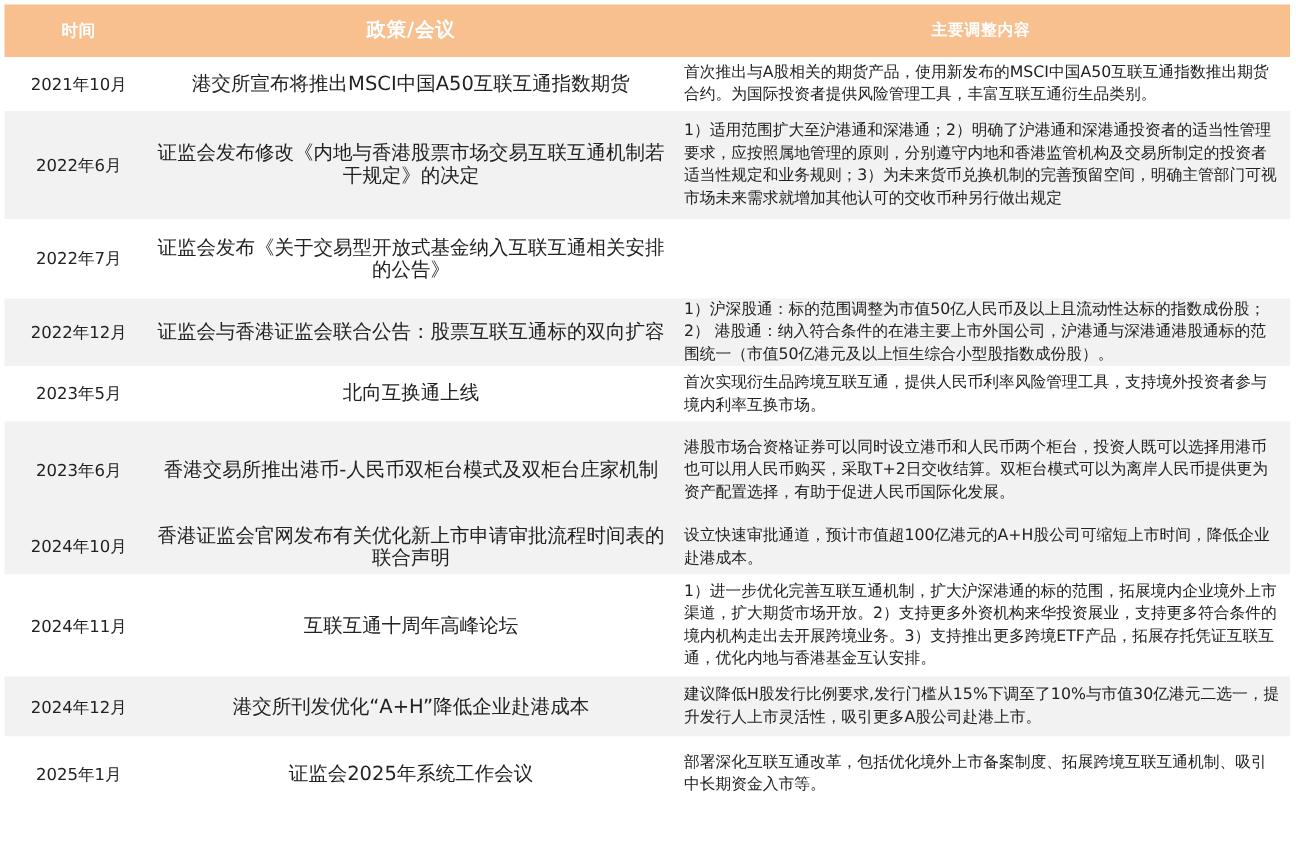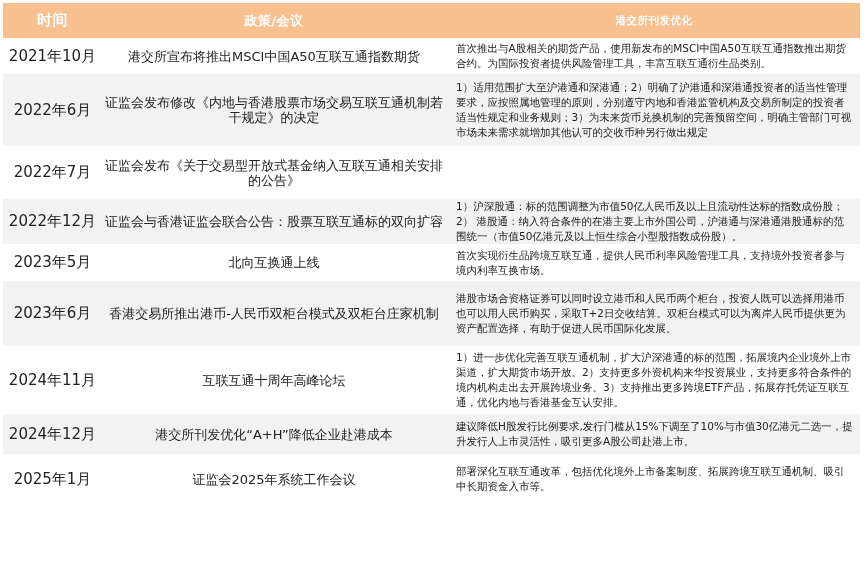--- a/index.html
+++ b/index.html
@@ -1,41 +1,41 @@
 <!DOCTYPE html>
 <html><head>
 <meta charset="utf-8">
 <style>
   html, body { margin: 0; padding: 0; background: #ffffff; }
   body { width: 864px; height: 569px; overflow: hidden; font-family: "DejaVu Sans", "Liberation Sans", sans-serif; color: #222; }
   .table { position: absolute; left: 3px; top: 3px; width: 857px; }
   .row { display: flex; width: 100%; box-sizing: border-box; }
   .header { background: #f8bf8f; height: 35px; color: #ffffff; font-size: 11px; font-weight: bold; }
   .cell { display: flex; align-items: center; box-sizing: border-box; }
-  .c-date { width: 97px; justify-content: center; font-size: 15px; padding-left: 2px; }
+  .c-date { width: 97px; justify-content: center; font-size: 11px; padding-left: 2px; }
   .c-policy { width: 348px; justify-content: center; text-align: center; font-size: 13px; line-height: 15px; padding: 0 4px; }
   .c-content { width: 412px; padding: 0 6px 0 8px; font-size: 10.5px; line-height: 15px; text-align: left; }
   .header .c-content { justify-content: center; padding: 0; }
   .gray { background: #f2f2f2; }
   .white { background: #ffffff; }
   .hdr-text { letter-spacing: 0.5px; }
 </style>
 </head>
 <body>
 
 <div class="table">
   <div class="row header">
     <div class="cell c-date">
         <span class="hdr-text">时间</span>
       </div>
     <div class="cell c-policy">
         <span class="hdr-text">政策/会议</span>
       </div>
     <div class="cell c-content">
-        <span class="hdr-text">港交所刊发优化</span>
+        <span class="hdr-text">主要调整内容</span>
       </div>
   </div>
 
   <div class="row white" style="height:36px">
     <div class="cell c-date">2021年10月</div>
     <div class="cell c-policy">港交所宣布将推出MSCI中国A50互联互通指数期货</div>
     <div class="cell c-content">首次推出与A股相关的期货产品，使用新发布的MSCI中国A50互联互通指数推出期货合约。为国际投资者提供风险管理工具，丰富互联互通衍生品类别。</div>
   </div>
 
   <div class="row gray" style="height:72px">
@@ -61,20 +61,25 @@
     <div class="cell c-content">首次实现衍生品跨境互联互通，提供人民币利率风险管理工具，支持境外投资者参与境内利率互换市场。</div>
   </div>
 
   <div class="row gray" style="height:65px">
     <div class="cell c-date">2023年6月</div>
     <div class="cell c-policy">香港交易所推出港币-人民币双柜台模式及双柜台庄家机制</div>
     <div class="cell c-content">港股市场合资格证券可以同时设立港币和人民币两个柜台，投资人既可以选择用港币也可以用人民币购买，采取T+2日交收结算。双柜台模式可以为离岸人民币提供更为资产配置选择，有助于促进人民币国际化发展。</div>
   </div>
 
 
+  <div class="row gray" style="height:37px">
+    <div class="cell c-date">2024年10月</div>
+    <div class="cell c-policy">香港证监会官网发布有关优化新上市申请审批流程时间表的联合声明</div>
+    <div class="cell c-content">设立快速审批通道，预计市值超100亿港元的A+H股公司可缩短上市时间，降低企业赴港成本。</div>
+  </div>
 
   <div class="row white" style="height:68px">
     <div class="cell c-date">2024年11月</div>
     <div class="cell c-policy">互联互通十周年高峰论坛</div>
     <div class="cell c-content">1）进一步优化完善互联互通机制，扩大沪深港通的标的范围，拓展境内企业境外上市渠道，扩大期货市场开放。2）支持更多外资机构来华投资展业，支持更多符合条件的境内机构走出去开展跨境业务。3）支持推出更多跨境ETF产品，拓展存托凭证互联互通，优化内地与香港基金互认安排。</div>
   </div>
 
   <div class="row gray" style="height:40px">
     <div class="cell c-date">2024年12月</div>
     <div class="cell c-policy">港交所刊发优化“A+H”降低企业赴港成本</div>

